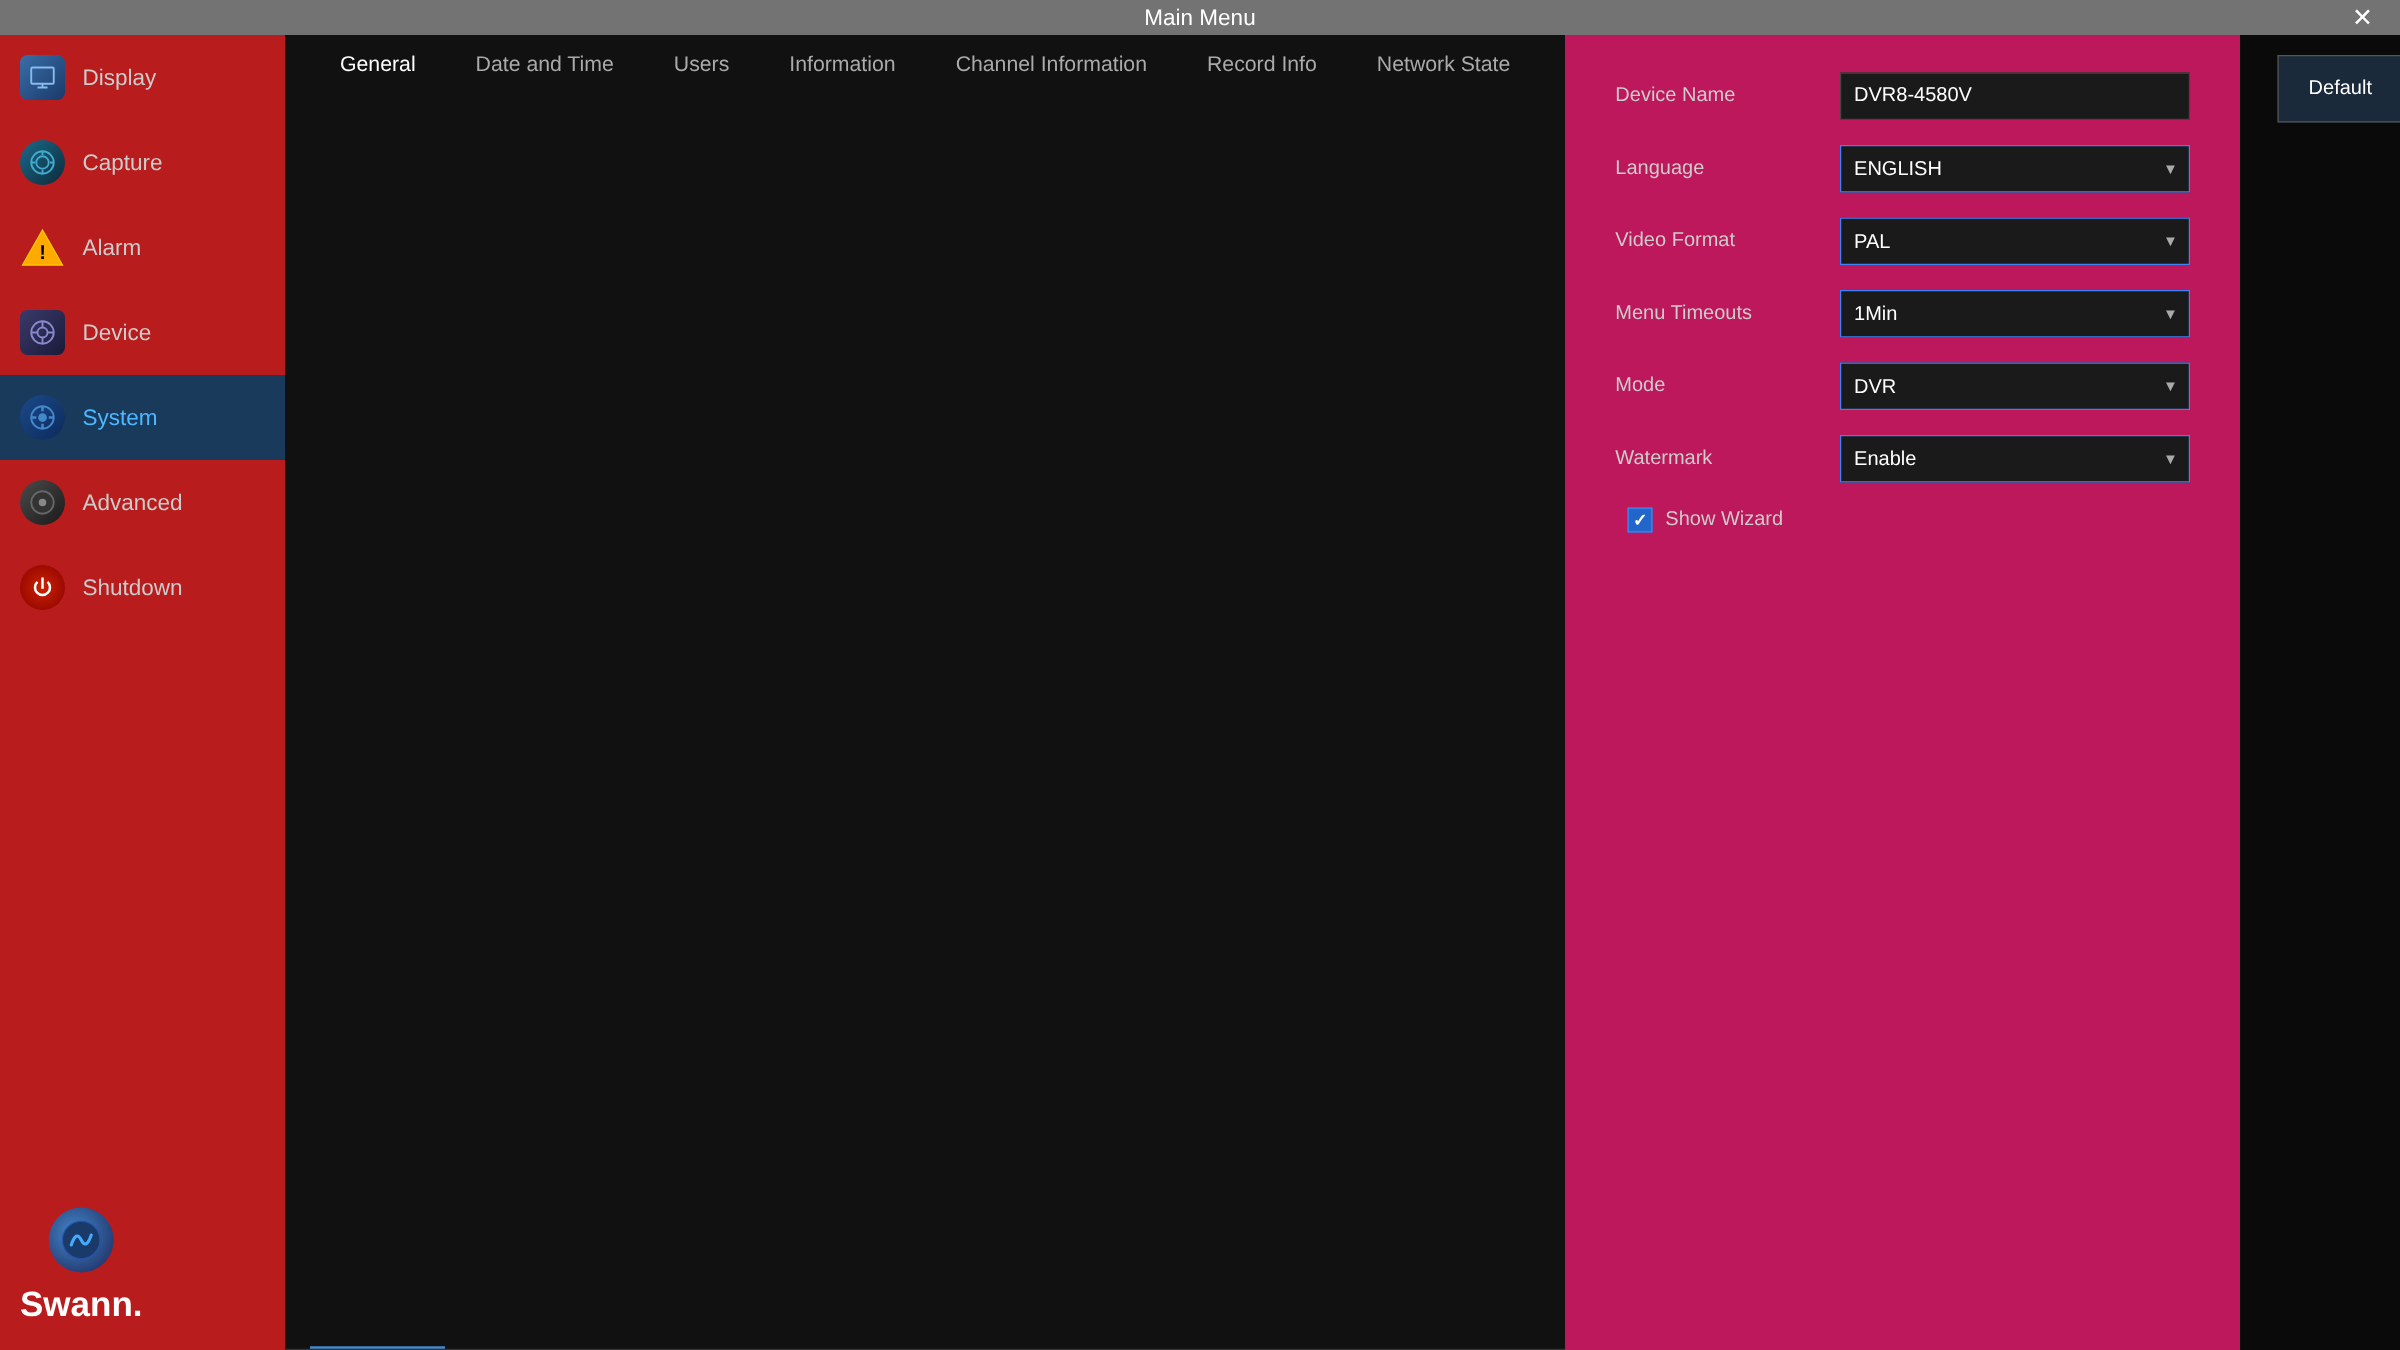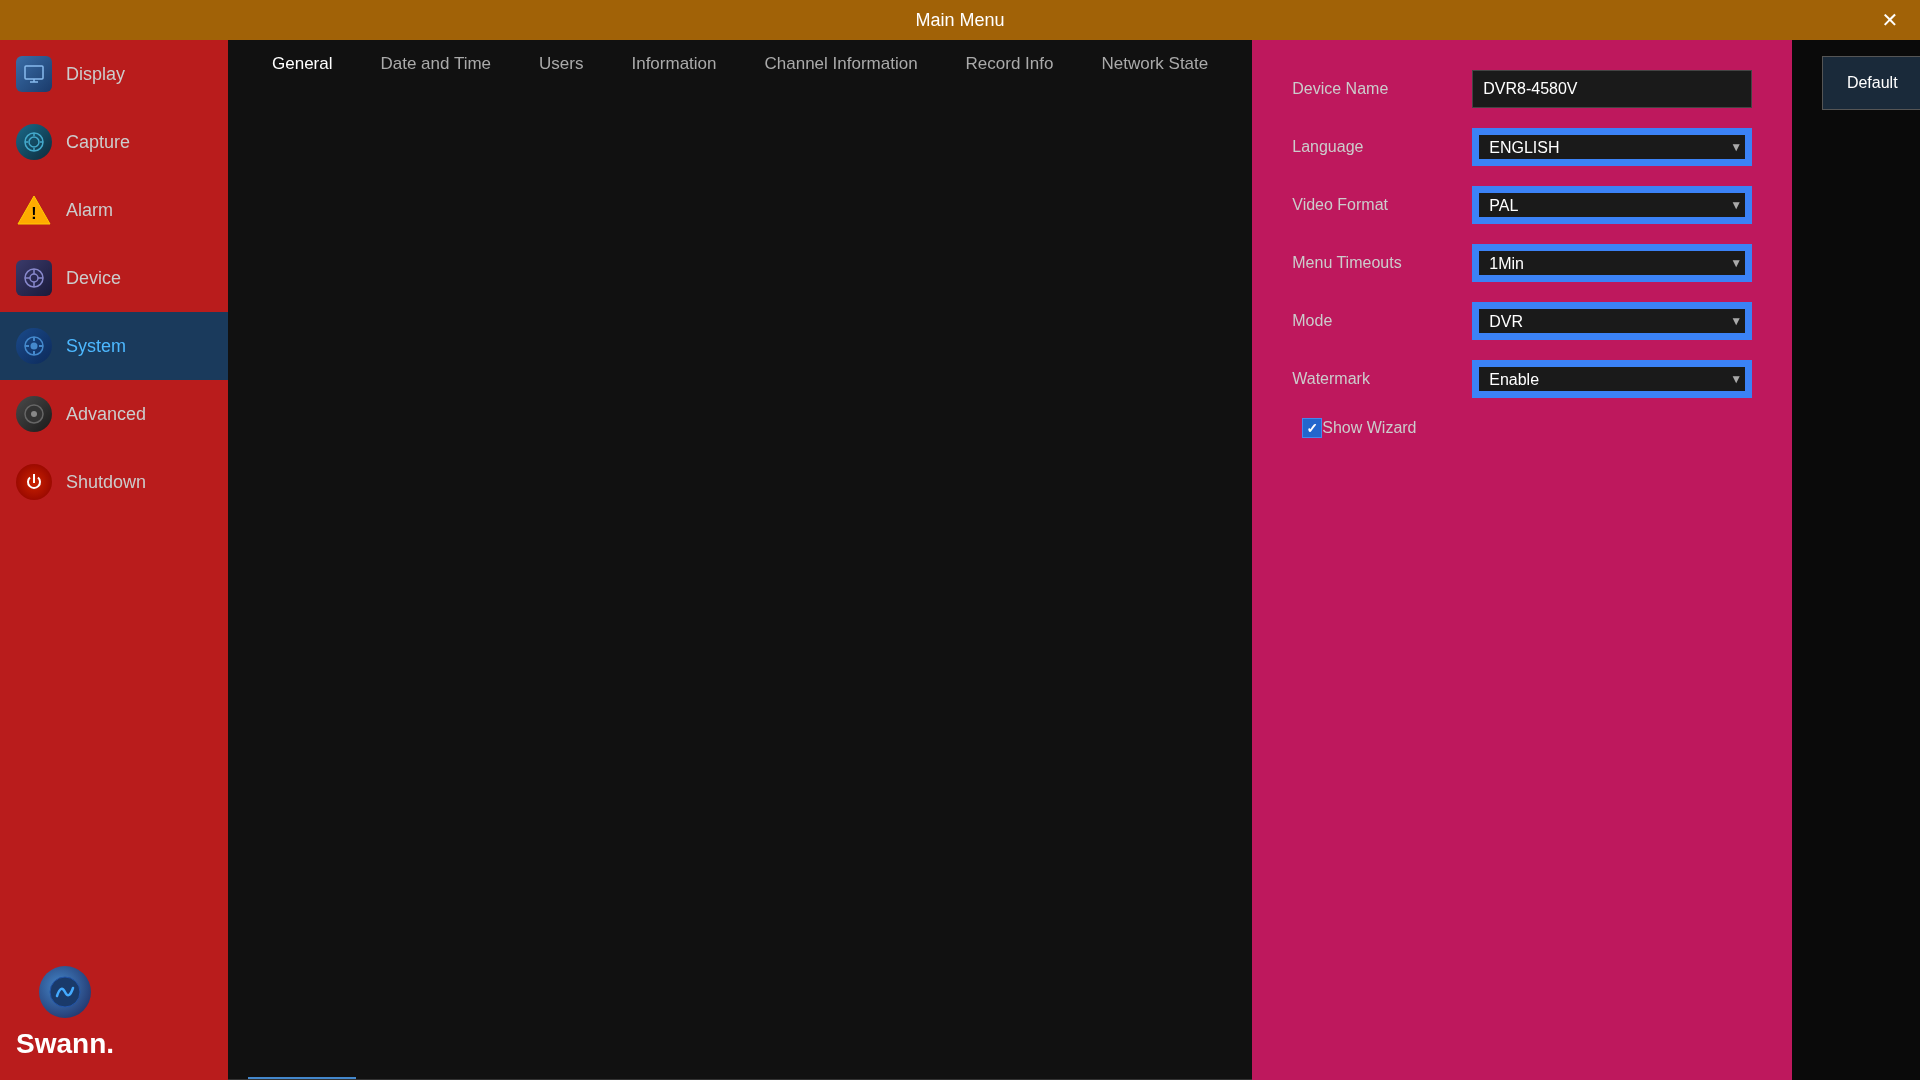--- a/index.html
+++ b/index.html
@@ -15,22 +15,22 @@
     .app-window {
       width: 1920px;
       height: 1080px;
       background: #0a0a0a;
       display: flex;
       flex-direction: column;
     }
 
     
     .title-bar {
-      background: #a16207;
-      height: 40px;
+      background: #737373;
+      height: 28px;
       display: flex;
       align-items: center;
       justify-content: center;
       position: relative;
       flex-shrink: 0;
     }
     .title-bar-text {
       color: #fff;
       font-size: 18px;
       font-weight: normal;
@@ -275,36 +275,37 @@
       top: 50%;
       transform: translateY(-50%);
       color: #aaa;
       font-size: 12px;
       pointer-events: none;
     }
     .select-wrapper select {
       width: 100%;
       height: 38px;
       background: #1a1a1a;
-      border: 7px solid #3b82f6;
+      border: 1px solid #3b82f6;
       color: #fff;
       font-size: 16px;
       padding: 0 10px;
       outline: none;
       appearance: none;
       cursor: pointer;
     }
     .select-wrapper select option {
       background: #1a1a1a;
       color: #fff;
     }
 
     .checkbox-row {
       display: flex;
       align-items: center;
+      gap: 10px;
       margin-top: 10px;
       margin-left: 10px;
     }
     .checkbox-custom {
       width: 20px;
       height: 20px;
       background: #2266cc;
       border: 1px solid #4488ee;
       display: flex;
       align-items: center;

